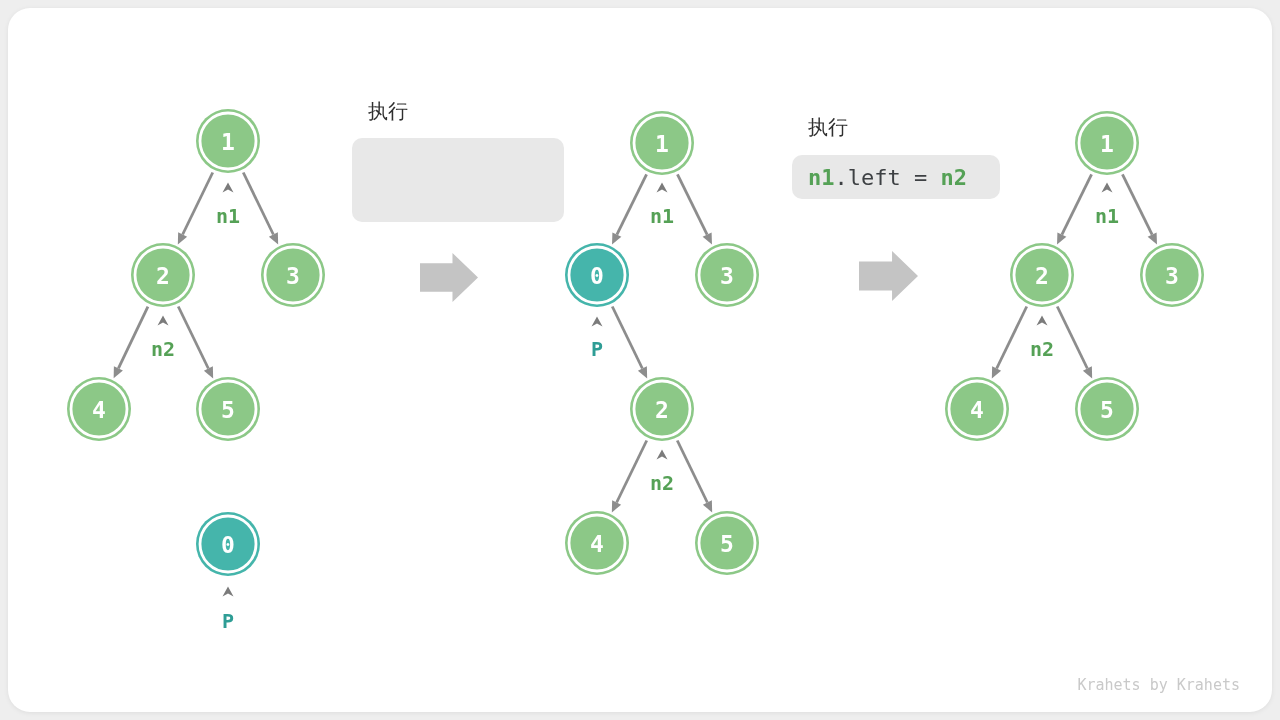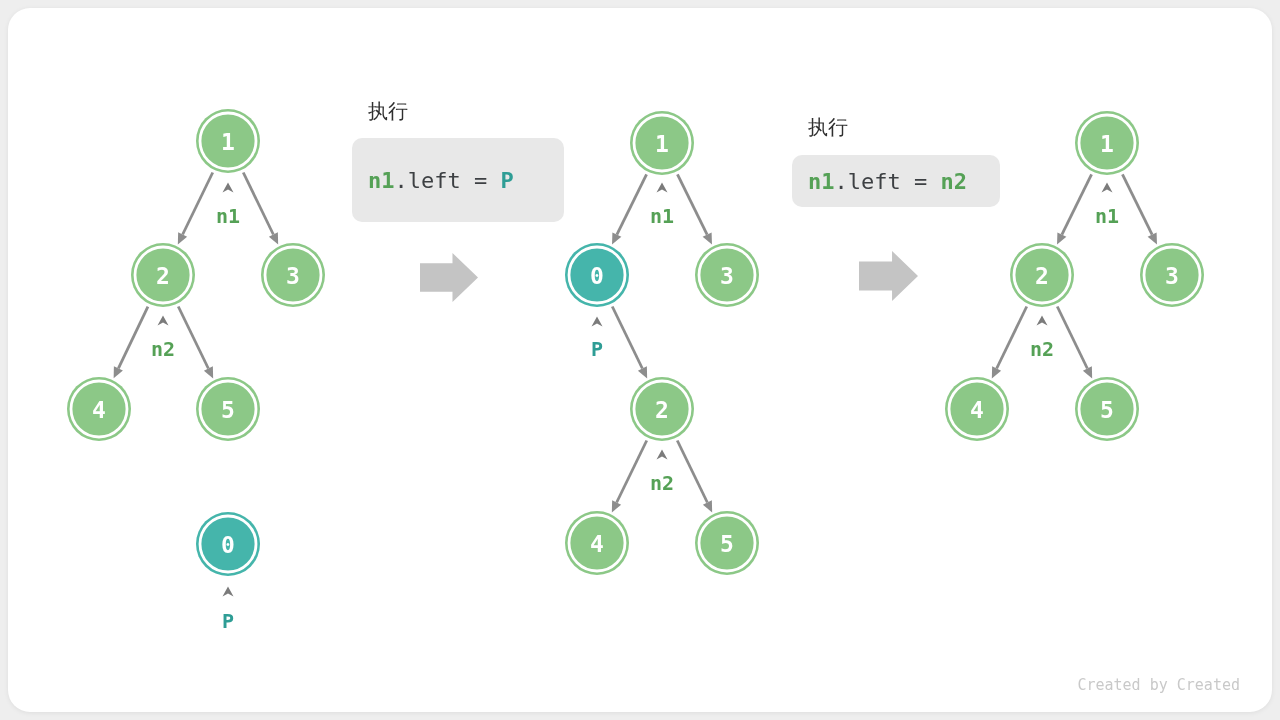--- a/index.html
+++ b/index.html
@@ -202,18 +202,18 @@
       <text x="1107" y="216" text-anchor="middle" dominant-baseline="central" fill="#55a156" font-size="20" class="pointer-text">n1</text>
       <path d="M 1042 315.5 L 1047.5 325.5 L 1042 322.5 L 1036.5 325.5 Z" fill="#7b7b7b"></path>
       <text x="1042" y="349" text-anchor="middle" dominant-baseline="central" fill="#55a156" font-size="20" class="pointer-text">n2</text>
     </g>
     <path d="M 420 263.29 L 452.48 263.29 L 452.48 253 L 478 277.5 L 452.48 302 L 452.48 291.71 L 420 291.71 Z" fill="#c4c4c4"></path>
     <path d="M 859 261.5 L 892.04 261.5 L 892.04 251 L 918 276 L 892.04 301 L 892.04 290.5 L 859 290.5 Z" fill="#c4c4c4"></path>
   </svg>
 
 <div id="panels">
     <div class="panel-title" style="left: 368px; top: 98px;">执行</div>
-    <div class="code-box" style="left: 352px; top: 138px; width: 212px; height: 84px;"><div class="code-line"><span class="tok-green">n1</span><span class="tok-plain">.left = </span><span class="tok-teal">P</span></div></div>
+    <div class="code-box" style="left: 352px; top: 138px; width: 212px; height: 84px;"></div>
     <div class="panel-title" style="left: 808px; top: 114px;">执行</div>
-    <div class="code-box" style="left: 792px; top: 155px; width: 208px; height: 52px;"><div class="code-line"><span class="tok-green">n1</span><span class="tok-plain">.left = </span><span class="tok-green">n2</span></div></div>
+    <div class="code-box" style="left: 792px; top: 155px; width: 208px; height: 44px;"><div class="code-line"><span class="tok-green">n1</span><span class="tok-plain">.left = </span><span class="tok-green">n2</span></div></div>
   </div>
 
-<div class="watermark">Created by Created</div>
+<div class="watermark">Krahets by Krahets</div>
 
 </body></html>

